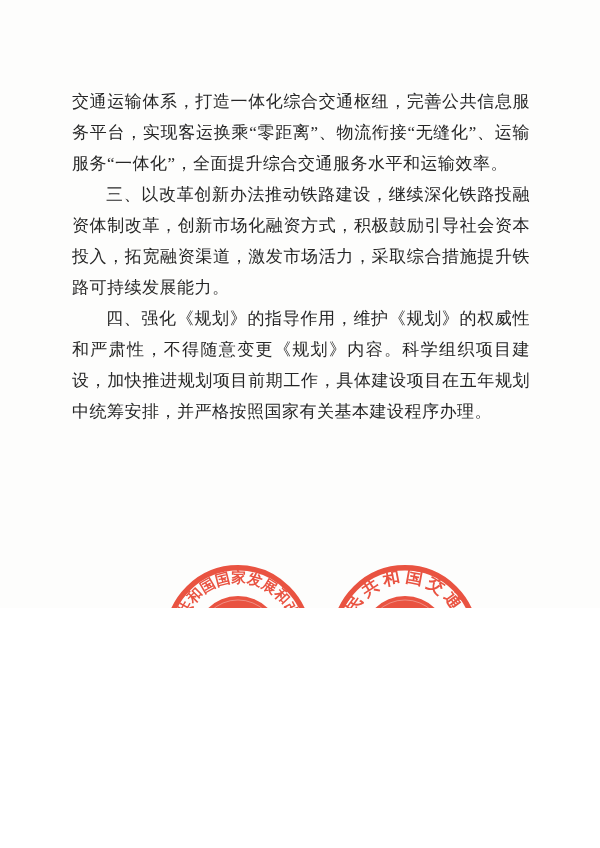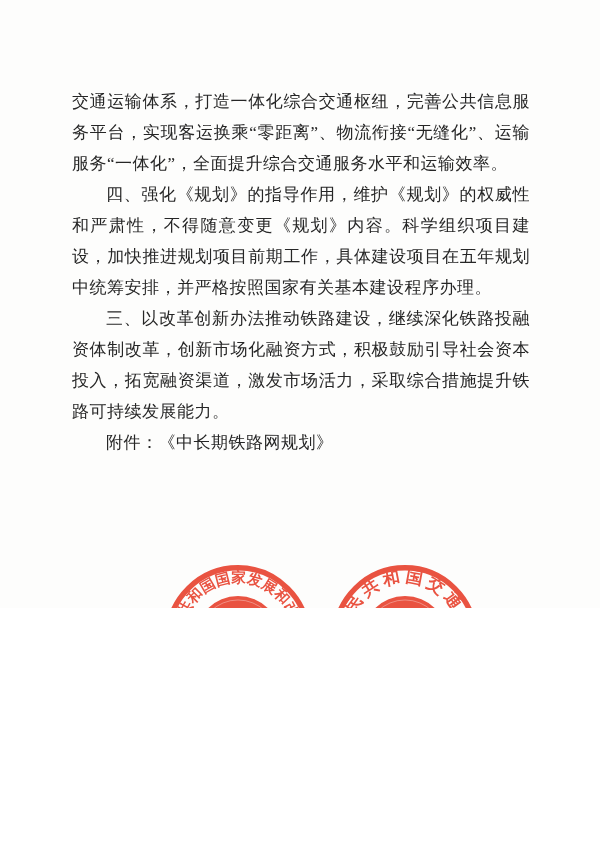--- a/index.html
+++ b/index.html
@@ -68,23 +68,22 @@
     color: #3c3c3c;
   }
 </style>
 </head>
 <body>
 
 <div class="page">
 
   <div class="body-text">
     <p>交通运输体系，打造一体化综合交通枢纽，完善公共信息服务平台，实现客运换乘“零距离”、物流衔接“无缝化”、运输服务“一体化”，全面提升综合交通服务水平和运输效率。</p>
+    <p class="indent">三、以改革创新办法推动铁路建设，继续深化铁路投融资体制改革，创新市场化融资方式，积极鼓励引导社会资本投入，拓宽融资渠道，激发市场活力，采取综合措施提升铁路可持续发展能力。</p>
     <p class="indent">四、强化《规划》的指导作用，维护《规划》的权威性和严肃性，不得随意变更《规划》内容。科学组织项目建设，加快推进规划项目前期工作，具体建设项目在五年规划中统筹安排，并严格按照国家有关基本建设程序办理。</p>
-    <p class="indent">三、以改革创新办法推动铁路建设，继续深化铁路投融资体制改革，创新市场化融资方式，积极鼓励引导社会资本投入，拓宽融资渠道，激发市场活力，采取综合措施提升铁路可持续发展能力。</p>
-    <p class="indent attachment">附件：《中长期铁路网规划》</p>
   </div>
 
   <div class="seal-area">
 
     <div class="agency-name ndrc">国家发展改革委</div>
     <div class="agency-name mot">交通运输部</div>
 
     <svg class="seal seal1" viewBox="0 0 160 160" style="color: rgb(234, 70, 51);">
       <defs>
         <polygon id="star" fill="#ffffff" points="0,-1 0.2245,-0.309 0.9511,-0.309 0.3633,0.118 0.5878,0.809 0,0.382 -0.5878,0.809 -0.3633,0.118 -0.9511,-0.309 -0.2245,-0.309"></polygon>

